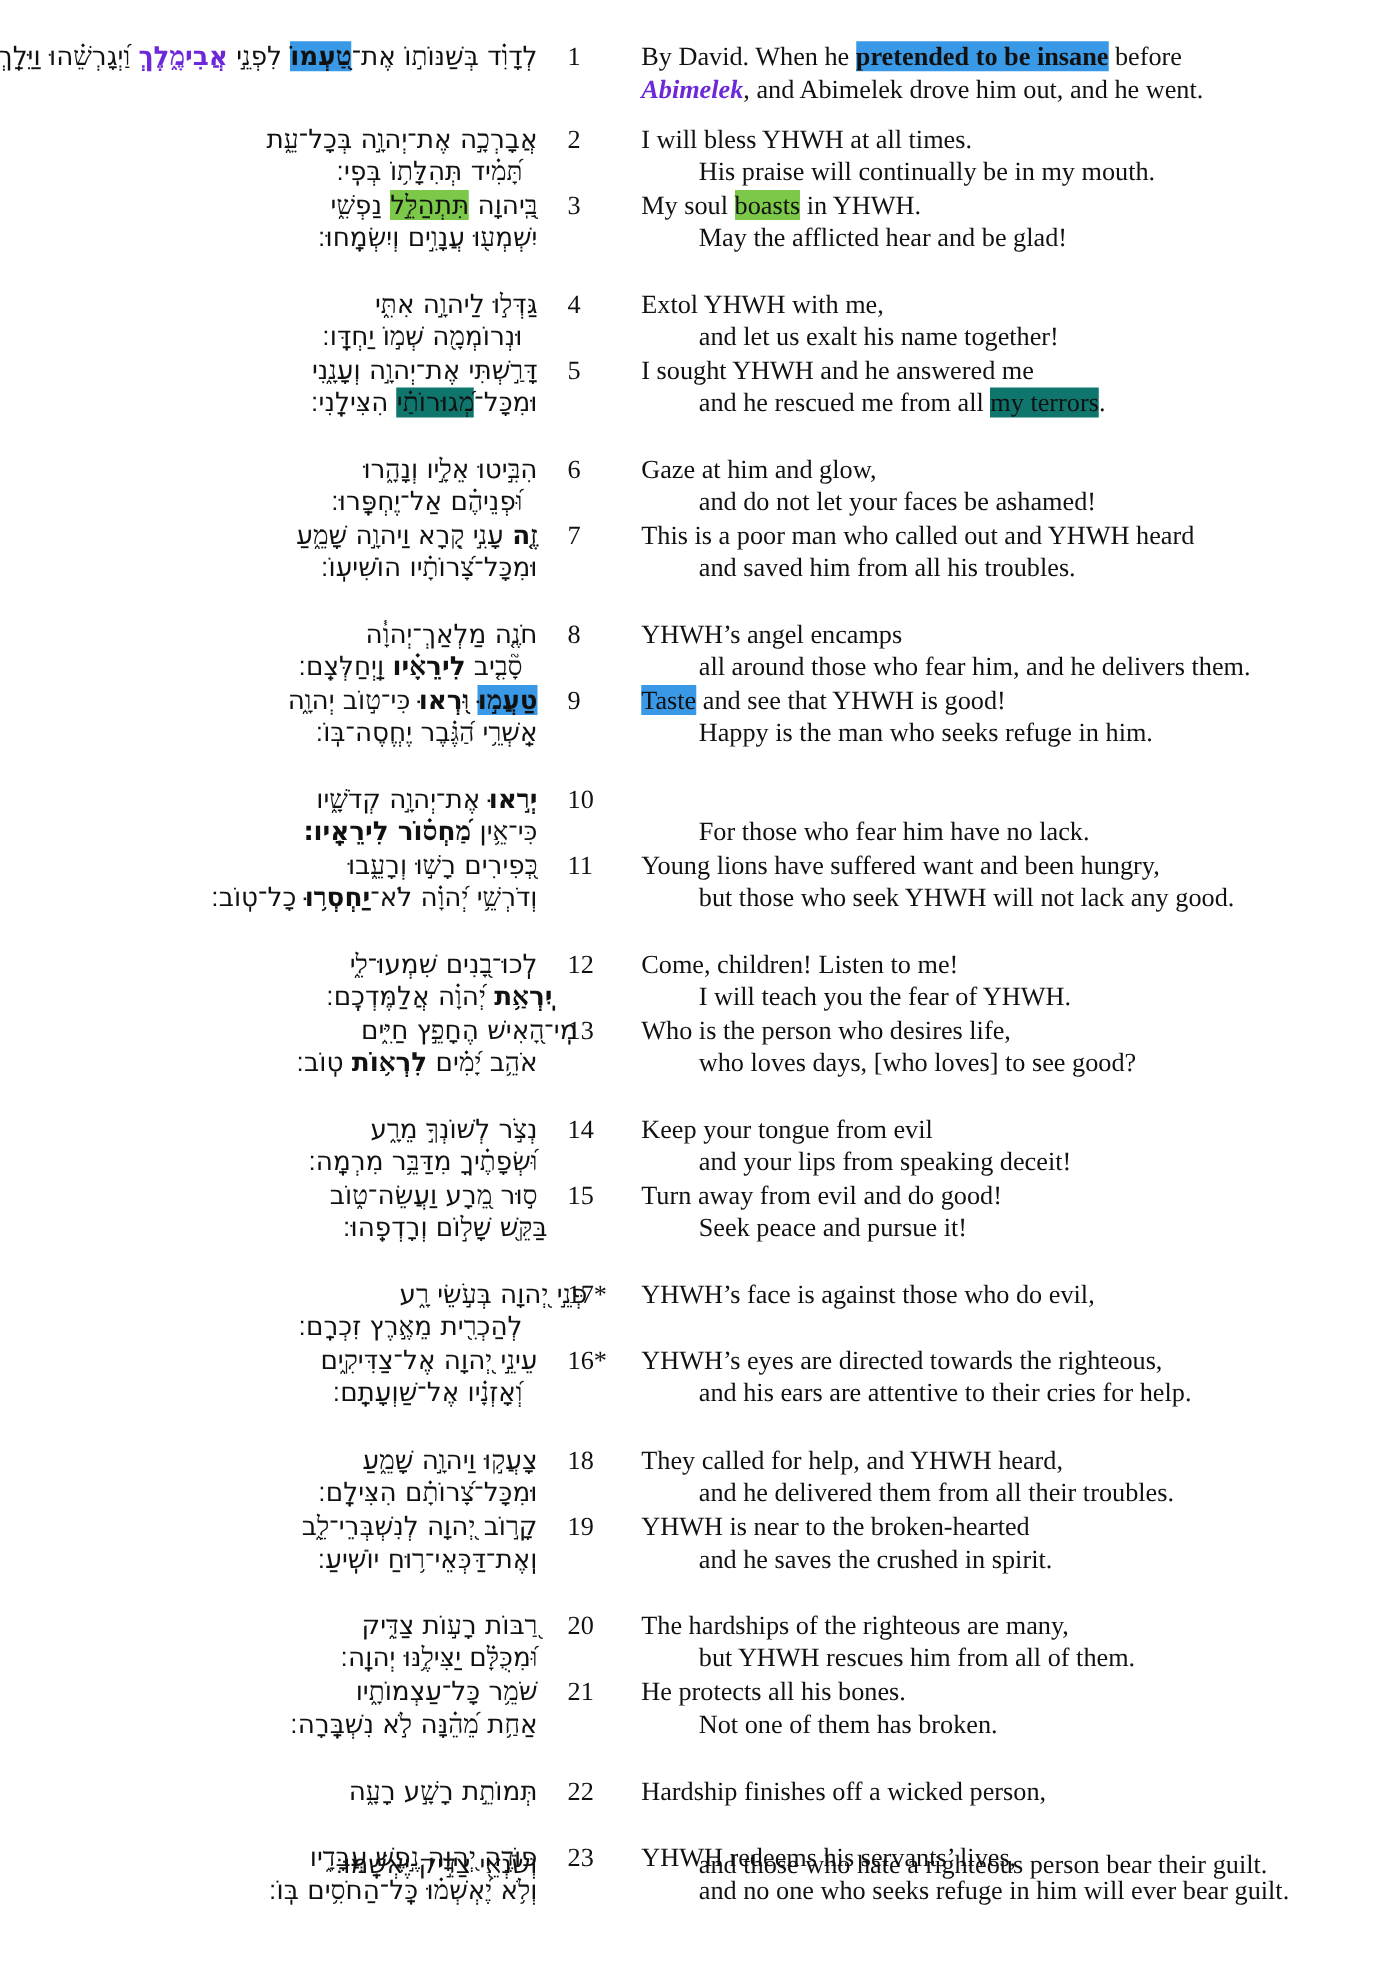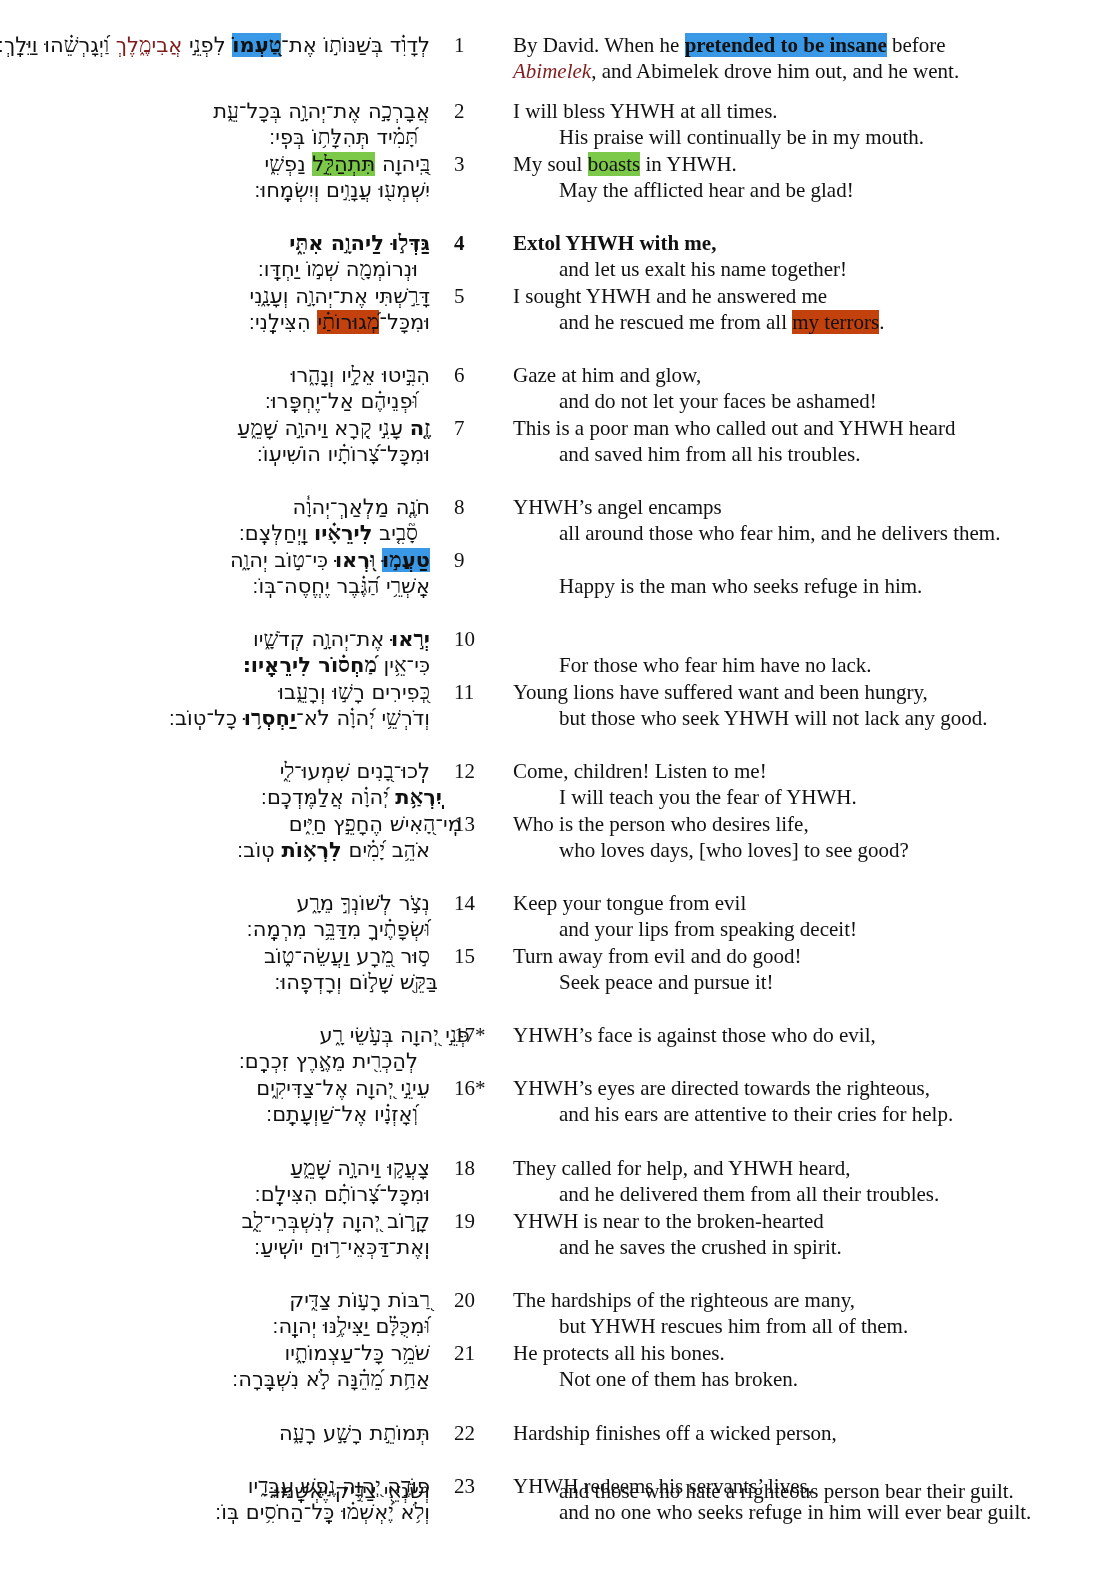--- a/index.html
+++ b/index.html
@@ -22,24 +22,24 @@
     position: absolute; left: 454px; top: 0; width: 40px;
     font-size: 21px; line-height: 26px; white-space: nowrap;
   }
   .eng {
     position: absolute; left: 513px; top: 0; white-space: nowrap;
     font-size: 21px; line-height: 26px;
   }
   .eng.indent { left: 559px; }
   .seg.b { font-weight: bold; }
   .seg.i { font-style: italic; }
-  .seg.red { color: #7f1d1d; }
+  .seg.red { color: #6d28d9; font-weight: bold; }
   .seg.hl-blue { background: #3a99e6; }
   .seg.hl-green { background: #7cc94a; }
-  .seg.hl-cyan { background: #c2410c; }
+  .seg.hl-cyan { background: #0f766e; }
 </style>
 </head>
 <body>
 
 <div id="doc">
     <div class="stanza" style="top: 32px;">
       <div class="row" style="top: 0px;">
     <div class="heb"><span class="seg ">לְדָוִ֗ד בְּשַׁנּוֹת֣וֹ אֶת־</span><span class="seg b hl-blue">טַ֭עְמוֹ</span><span class="seg "> לִפְנֵ֣י </span><span class="seg red">אֲבִימֶ֑לֶךְ</span><span class="seg "> וַ֝יְגָרְשֵׁ֗הוּ וַיֵּלַֽךְ׃</span></div>
     <div class="num">1</div>
     <div class="eng"><span class="seg ">By David. When he </span><span class="seg b hl-blue">pretended to be insane</span><span class="seg "> before</span></div>
@@ -66,21 +66,21 @@
     <div class="num">3</div>
     <div class="eng"><span class="seg ">My soul </span><span class="seg hl-green">boasts</span><span class="seg "> in YHWH.</span></div>
   </div>
       <div class="row" style="top: 78.9px;">
     <div class="heb"><span class="seg ">יִשְׁמְע֖וּ עֲנָוִ֣ים וְיִשְׂמָֽחוּ׃</span></div>
     <div class="num"></div>
     <div class="eng indent"><span class="seg ">May the afflicted hear and be glad!</span></div>
   </div>
     </div>
     <div class="stanza" style="top: 230px;">
-      <div class="row" style="top: 0px; font-weight: bold;">
+      <div class="row" style="top: 0px;">
     <div class="heb"><span class="seg ">גַּדְּל֣וּ לַיהוָ֣ה אִתִּ֑י</span></div>
     <div class="num">4</div>
     <div class="eng"><span class="seg ">Extol YHWH with me,</span></div>
   </div>
       <div class="row" style="top: 26.3px;">
     <div class="heb indent"><span class="seg ">וּנְרוֹמְמָ֖ה שְׁמ֣וֹ יַחְדָּֽו׃</span></div>
     <div class="num"></div>
     <div class="eng indent"><span class="seg ">and let us exalt his name together!</span></div>
   </div>
       <div class="row" style="top: 52.6px;">
@@ -123,20 +123,21 @@
     <div class="eng"><span class="seg ">YHWH’s angel encamps</span></div>
   </div>
       <div class="row" style="top: 26.3px;">
     <div class="heb indent"><span class="seg ">סָ֘בִ֤יב </span><span class="seg b">לִירֵאָ֗יו</span><span class="seg "> וַֽיְחַלְּצֵֽם׃</span></div>
     <div class="num"></div>
     <div class="eng indent"><span class="seg ">all around those who fear him, and he delivers them.</span></div>
   </div>
       <div class="row" style="top: 52.6px;">
     <div class="heb"><span class="seg b hl-blue">טַעֲמ֣וּ</span><span class="seg "> </span><span class="seg b">וּ֭רְאוּ</span><span class="seg "> כִּי־ט֣וֹב יְהוָ֑ה</span></div>
     <div class="num">9</div>
+    <div class="eng"><span class="seg hl-blue">Taste</span><span class="seg "> and see that YHWH is good!</span></div>
   </div>
       <div class="row" style="top: 78.9px;">
     <div class="heb"><span class="seg ">אַֽשְׁרֵ֥י הַ֝גֶּ֗בֶר יֶחֱסֶה־בּֽוֹ׃</span></div>
     <div class="num"></div>
     <div class="eng indent"><span class="seg ">Happy is the man who seeks refuge in him.</span></div>
   </div>
     </div>
     <div class="stanza" style="top: 626px;">
       <div class="row" style="top: 0px;">
     <div class="heb"><span class="seg b">יְר֣אוּ</span><span class="seg "> אֶת־יְהוָ֣ה קְדֹשָׁ֑יו</span></div>

